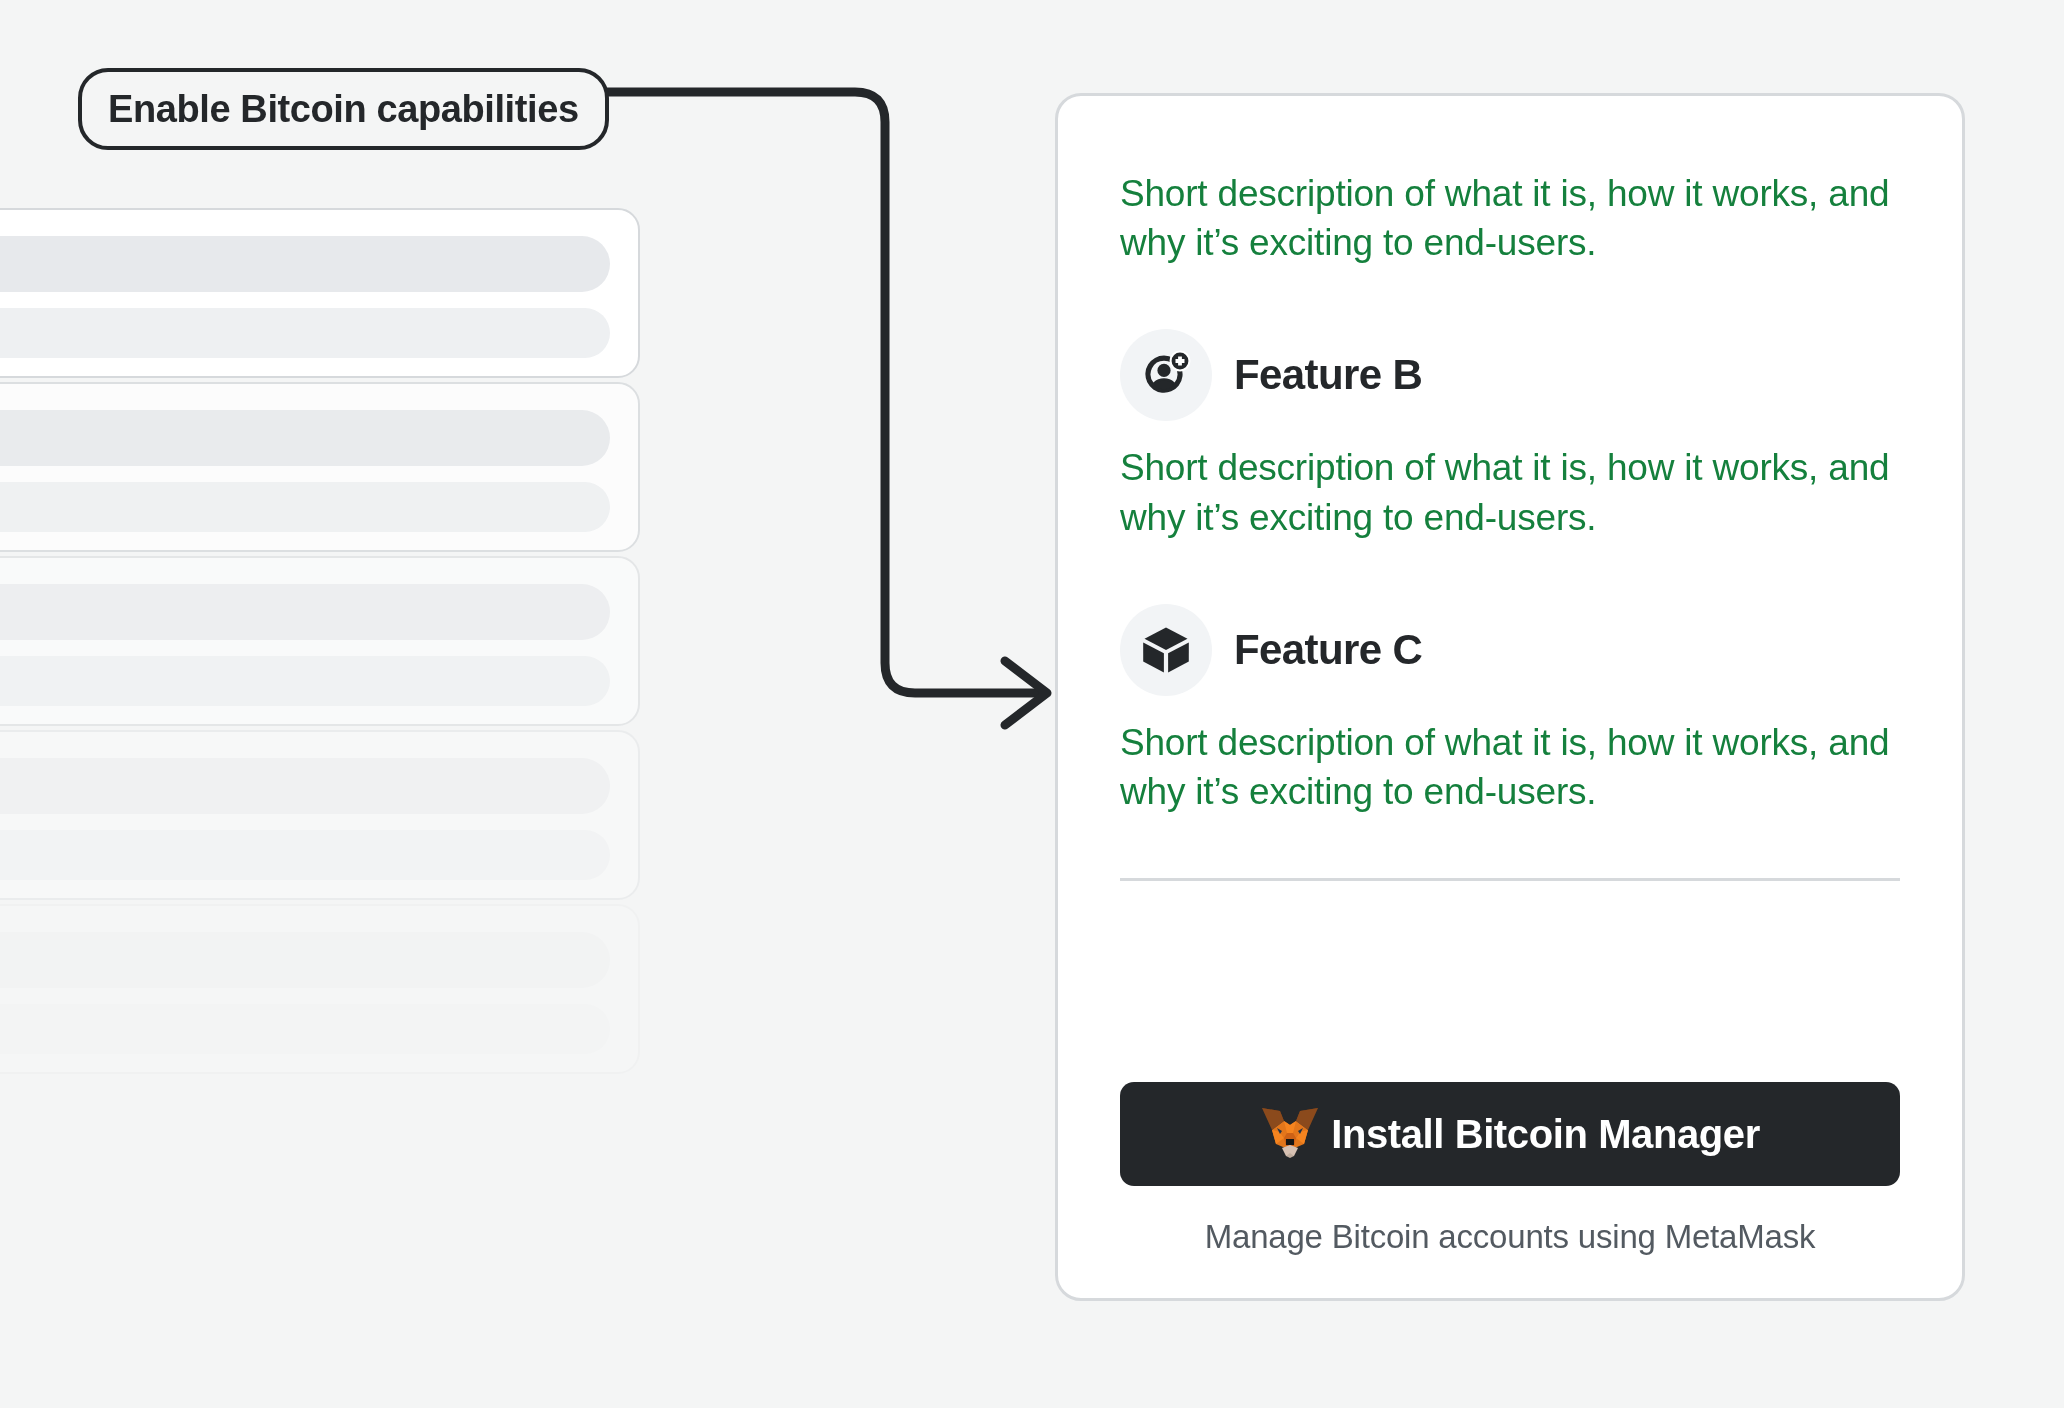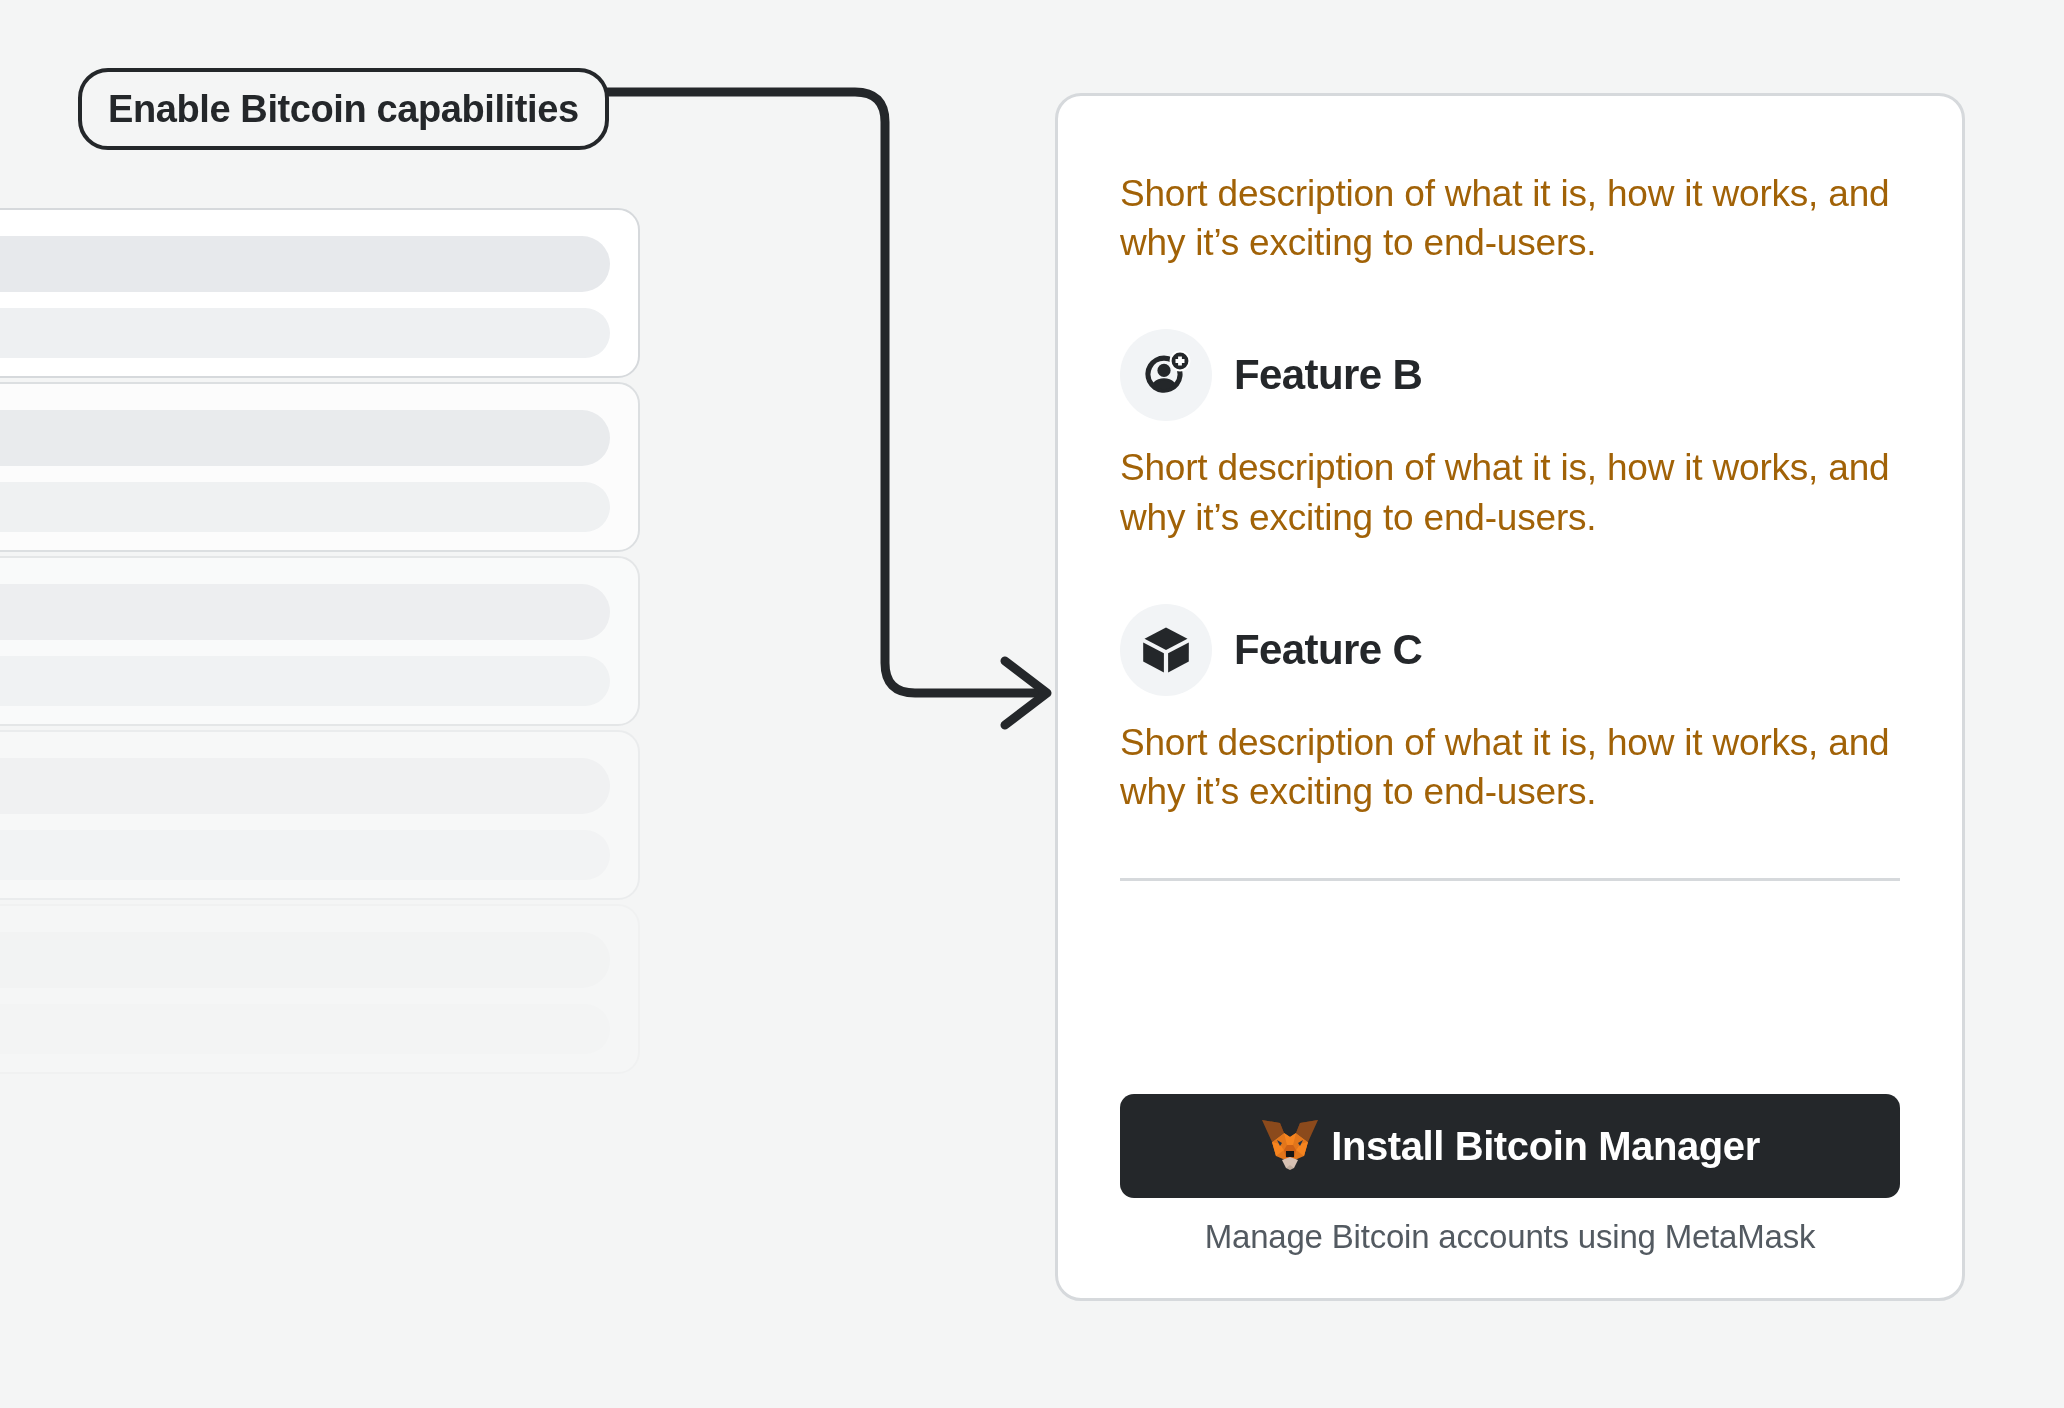--- a/index.html
+++ b/index.html
@@ -123,21 +123,21 @@
   }
   .feature-title {
     font-size: 42px;
     font-weight: 700;
     color: #24272A;
     letter-spacing: -0.6px;
   }
   .feature-desc {
     font-size: 37px;
     line-height: 1.33;
-    color: #a16207;
+    color: #15803d;
     max-width: 790px;
     letter-spacing: -0.2px;
   }
 
   #card-divider {
     height: 3px;
     background: #D6D9DC;
     margin-top: 44px;
   }
 
@@ -157,21 +157,21 @@
     cursor: pointer;
     padding: 0;
   }
   #install-button .label {
     font-size: 40px;
     font-weight: 700;
     color: #FFFFFF;
     letter-spacing: -0.4px;
   }
   #footer-note {
-    margin-top: 20px;
+    margin-top: 32px;
     text-align: center;
     font-size: 33px;
     color: #535A61;
     letter-spacing: -0.2px;
   }
   .fox { display: block; }
 </style>
 </head>
 <body>
 

